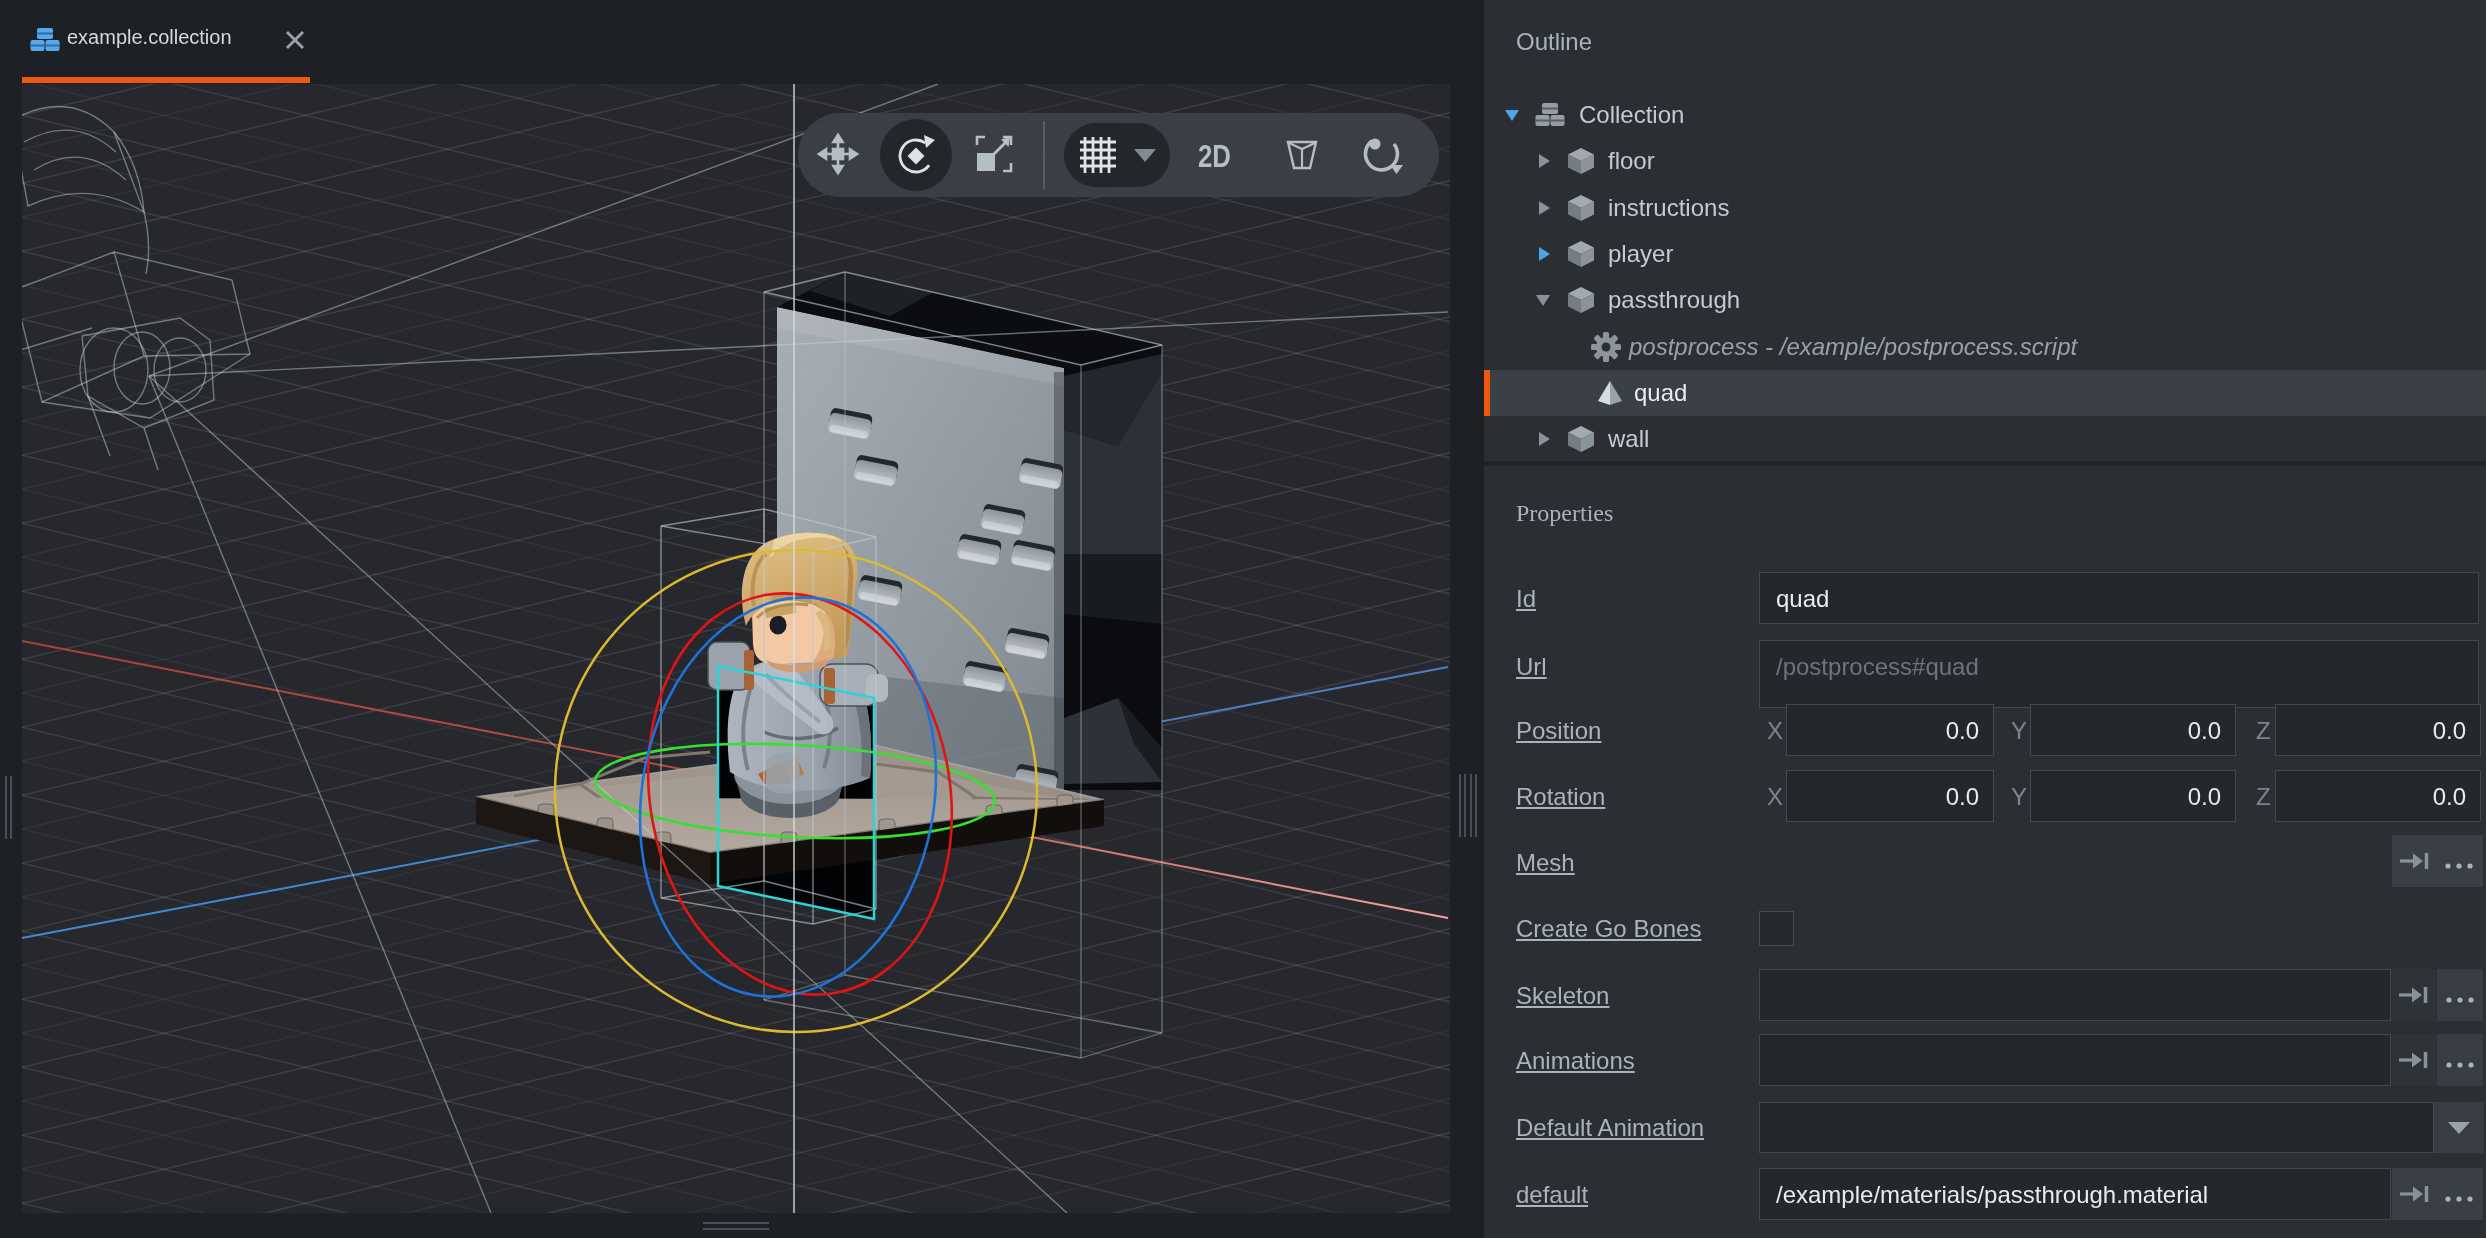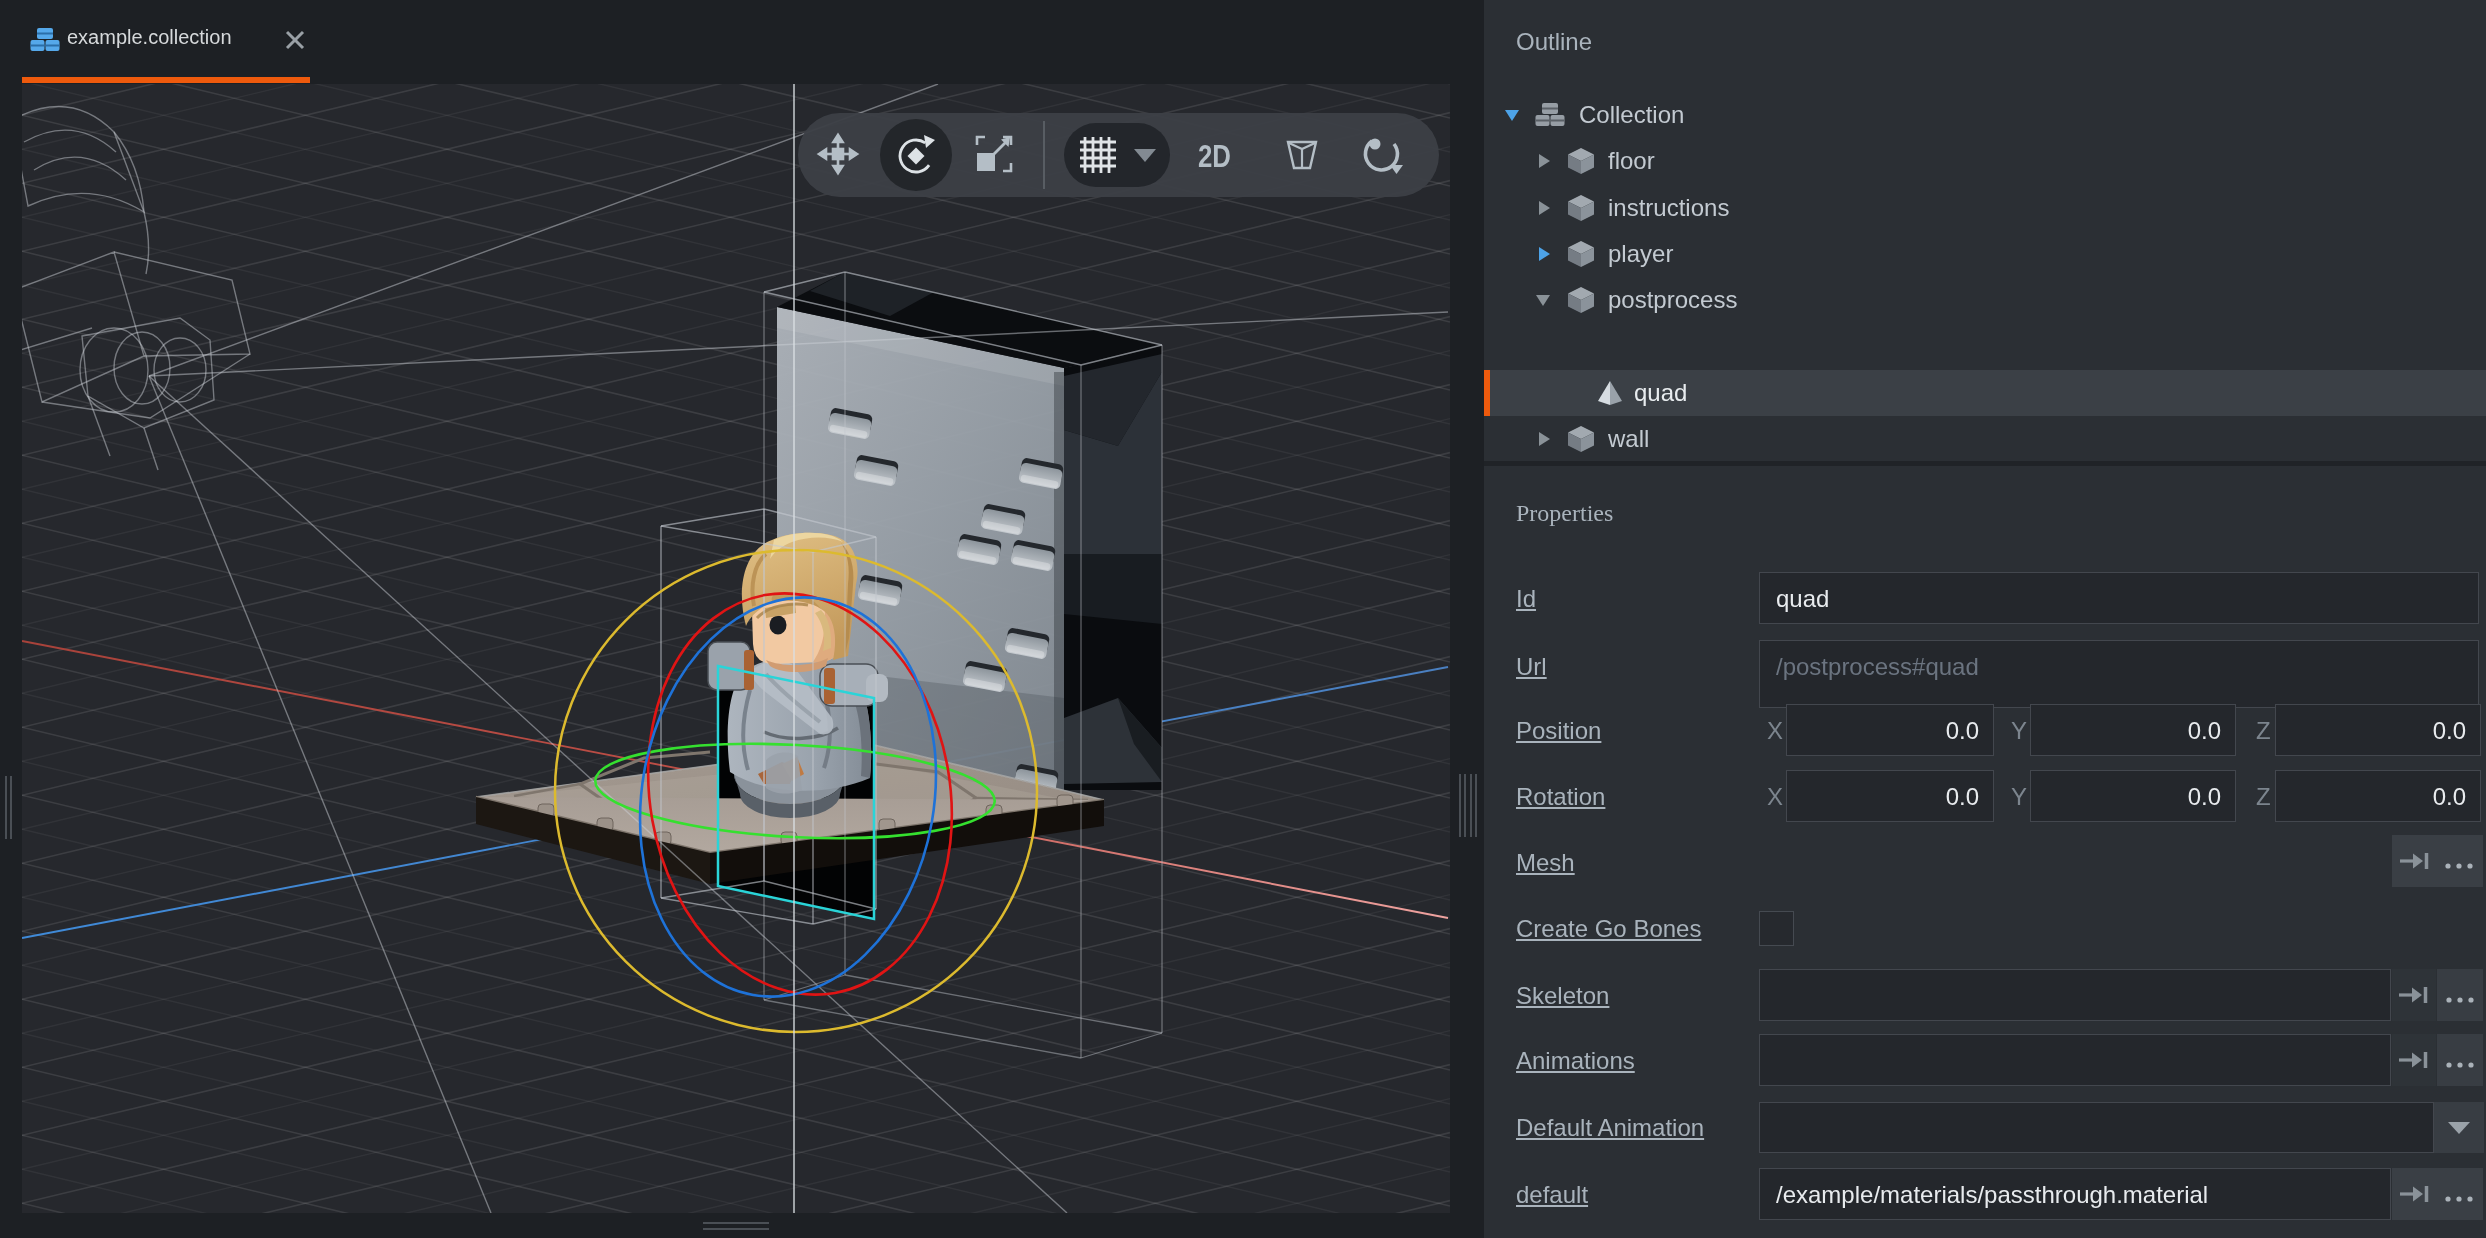--- a/index.html
+++ b/index.html
@@ -512,21 +512,38 @@
       </div>
 <div class="otRow" style="top:277px">
         <span class="tw" style="left:51px;top:16px"><svg width="16" height="14" viewBox="0 0 16 14">
             <polygon points="1,2 15,2 8,13" fill="#8a9298"></polygon>
           </svg></span>
         <span class="tw" style="left:82px;top:8px"><svg width="30" height="30" viewBox="0 0 30 30">
 <polygon points="15,2 28,8.5 15,15 2,8.5" fill="#a2a9b0"></polygon>
 <polygon points="2,8.5 15,15 15,28 2,21.5" fill="#757c84"></polygon>
 <polygon points="28,8.5 15,15 15,28 28,21.5" fill="#8b939b"></polygon>
 </svg></span>
-        <span class="tl" style="left:124px">postprocess</span>
+        <span class="tl" style="left:124px">passthrough</span>
+      </div>
+<div class="otRow" style="top:324px">
+        <span class="tw" style="left:107px;top:8px"><svg width="30" height="30" viewBox="-15 -15 30 30">
+<g fill="#8d949b">
+              <rect x="-3" y="-15" width="6" height="7" rx="1.5" transform="rotate(0)"></rect>
+              <rect x="-3" y="-15" width="6" height="7" rx="1.5" transform="rotate(45)"></rect>
+              <rect x="-3" y="-15" width="6" height="7" rx="1.5" transform="rotate(90)"></rect>
+              <rect x="-3" y="-15" width="6" height="7" rx="1.5" transform="rotate(135)"></rect>
+              <rect x="-3" y="-15" width="6" height="7" rx="1.5" transform="rotate(180)"></rect>
+              <rect x="-3" y="-15" width="6" height="7" rx="1.5" transform="rotate(225)"></rect>
+              <rect x="-3" y="-15" width="6" height="7" rx="1.5" transform="rotate(270)"></rect>
+              <rect x="-3" y="-15" width="6" height="7" rx="1.5" transform="rotate(315)"></rect>
+              <circle r="10"></circle>
+            </g>
+            <circle r="4.5" fill="#2b2f34"></circle>
+</svg></span>
+        <span class="tl ital" style="left:145px">postprocess - /example/postprocess.script</span>
       </div>
 <div class="otRow sel" style="top:370px">
         <span class="tw" style="left:112px;top:9px"><svg width="28" height="28" viewBox="0 0 28 28">
 <polygon points="14,2 14,26 2,22" fill="#d6dce1"></polygon>
 <polygon points="14,2 14,26 26,22" fill="#9aa2aa"></polygon>
 </svg></span>
         <span class="tl wht" style="left:150px">quad</span>
       </div>
 <div class="otRow" style="top:416px">
         <span class="tw" style="left:53px;top:15px"><svg width="14" height="16" viewBox="0 0 14 16">

